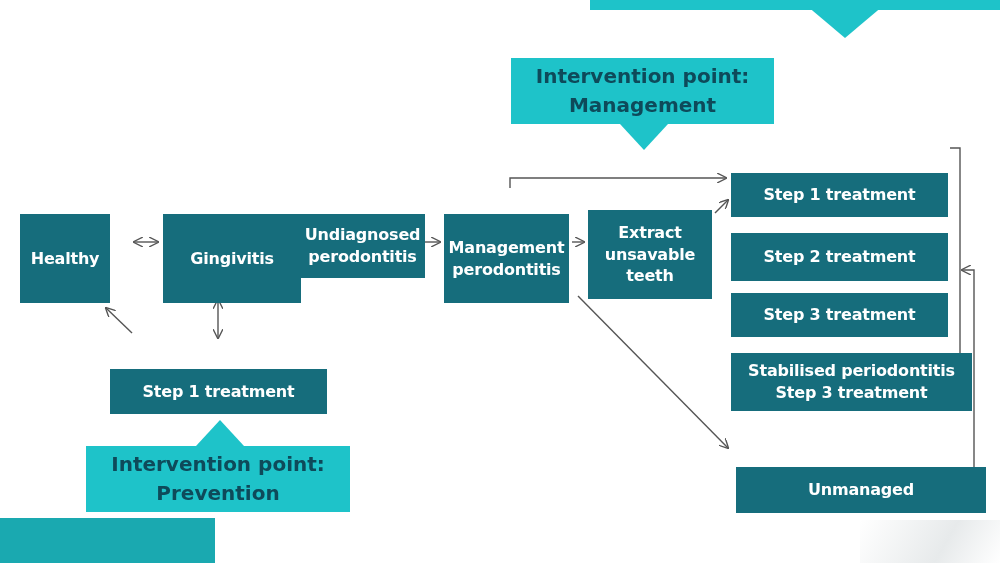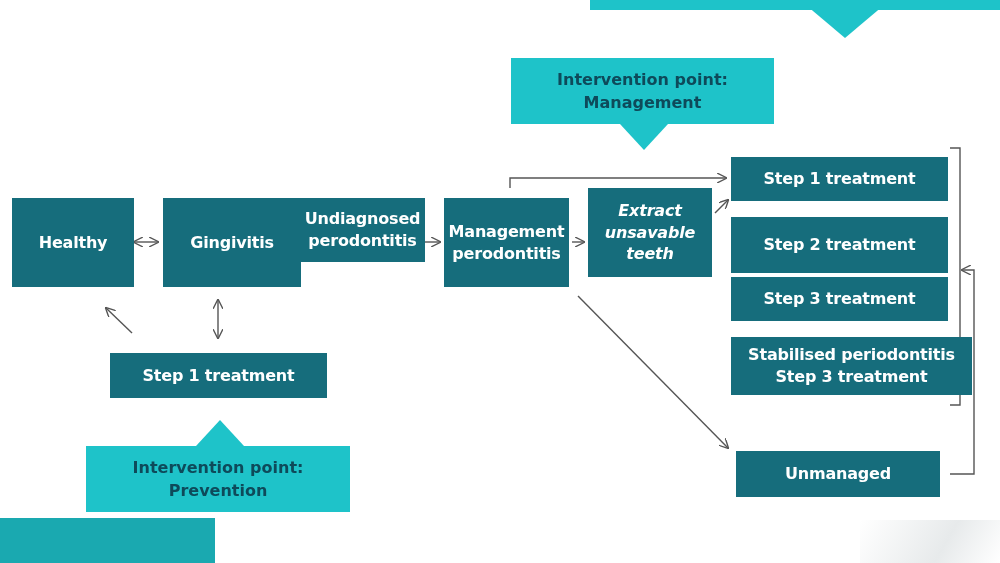--- a/index.html
+++ b/index.html
@@ -13,29 +13,30 @@
     background: #166d7c;
     color: #ffffff;
     display: flex; align-items: center; justify-content: center;
     text-align: center;
     font-weight: bold;
     font-size: 16px;
     line-height: 1.35;
     box-sizing: border-box;
     white-space: pre-line;
     letter-spacing: -0.2px;
+    margin-top: 16px;
   }
   .callout {
     position: absolute;
     background: #1ec3c9;
     color: #0e4a5a;
     display: flex; align-items: center; justify-content: center;
     text-align: center;
     font-weight: bold;
-    font-size: 16px;
+    font-size: 20px;
     line-height: 1.45;
     white-space: pre-line;
     box-sizing: border-box;
   }
   .deco { position: absolute; }
   svg.lines { position: absolute; left: 0; top: 0; }
 </style>
 </head>
 <body>
 
@@ -66,30 +67,30 @@
 </svg>
 
 <div class="callout" style="left:511px; top:58px; width:263px; height:66px;">Intervention point:
 Management</div>
 <div class="deco" style="left:620px; top:124px; width:0; height:0; border-left:24px solid transparent; border-right:24px solid transparent; border-top:26px solid #1ec3c9;"></div>
 
 <div class="deco" style="left:196px; top:420px; width:0; height:0; border-left:24px solid transparent; border-right:24px solid transparent; border-bottom:26px solid #1ec3c9;"></div>
 <div class="callout" style="left:86px; top:446px; width:264px; height:66px;">Intervention point:
 Prevention</div>
 
-<div class="box" style="left:12px; top:198px; width:122px; height:89px;">Healthy</div>
+<div class="box" style="left:20px; top:198px; width:90px; height:89px;">Healthy</div>
 <div class="box" style="left:163px; top:198px; width:138px; height:89px;">Gingivitis</div>
 <div class="box" style="left:300px; top:198px; width:125px; height:64px;">Undiagnosed
 perodontitis</div>
 <div class="box" style="left:444px; top:198px; width:125px; height:89px;">Management
 perodontitis</div>
-<div class="box" style="left:588px; top:188px; width:124px; height:89px;font-style:italic;">Extract
+<div class="box" style="left:588px; top:194px; width:124px; height:89px;">Extract
 unsavable
 teeth</div>
 
 <div class="box" style="left:110px; top:353px; width:217px; height:45px;">Step 1 treatment</div>
 
 <div class="box" style="left:731px; top:157px; width:217px; height:44px;">Step 1 treatment</div>
-<div class="box" style="left:731px; top:217px; width:217px; height:56px;">Step 2 treatment</div>
+<div class="box" style="left:731px; top:217px; width:217px; height:48px;">Step 2 treatment</div>
 <div class="box" style="left:731px; top:277px; width:217px; height:44px;">Step 3 treatment</div>
 <div class="box" style="left:731px; top:337px; width:241px; height:58px;">Stabilised periodontitis
 Step 3 treatment</div>
-<div class="box" style="left:736px; top:451px; width:204px; height:46px;">Unmanaged</div>
+<div class="box" style="left:736px; top:451px; width:250px; height:46px;">Unmanaged</div>
 
 </body></html>

